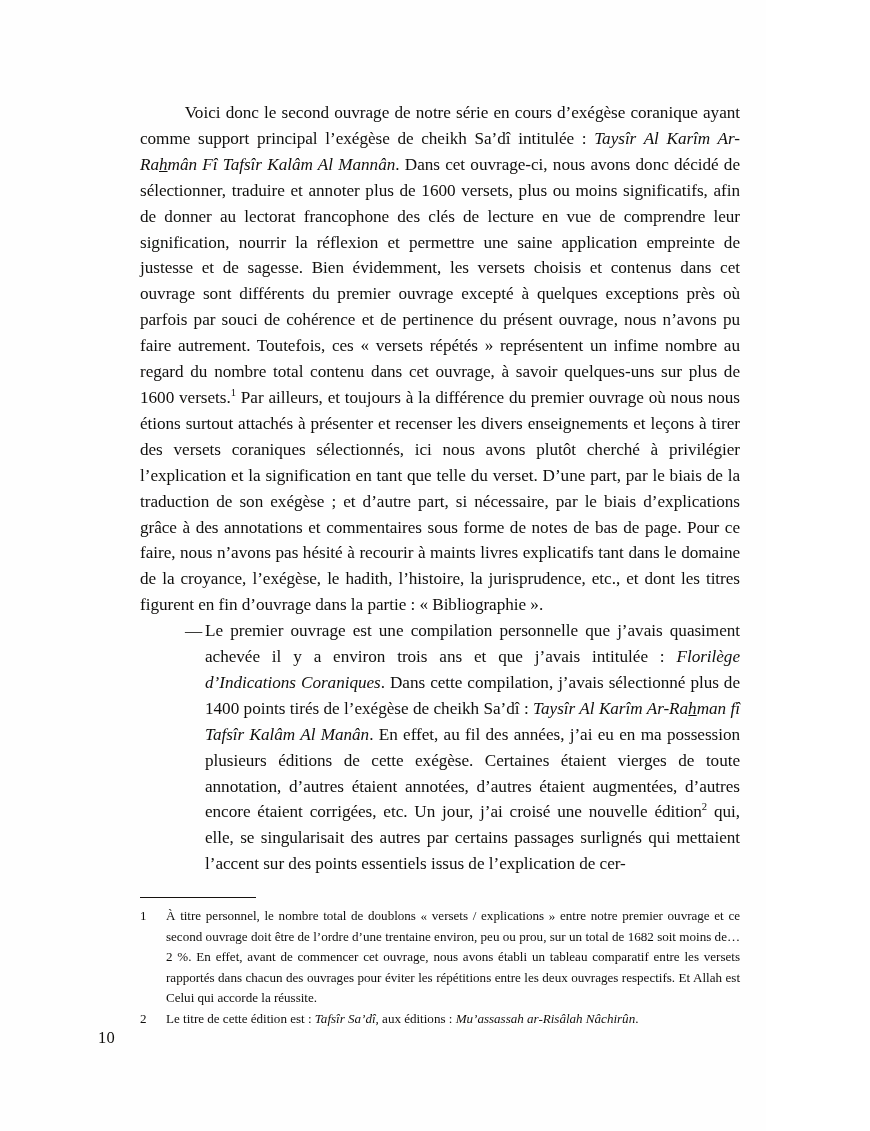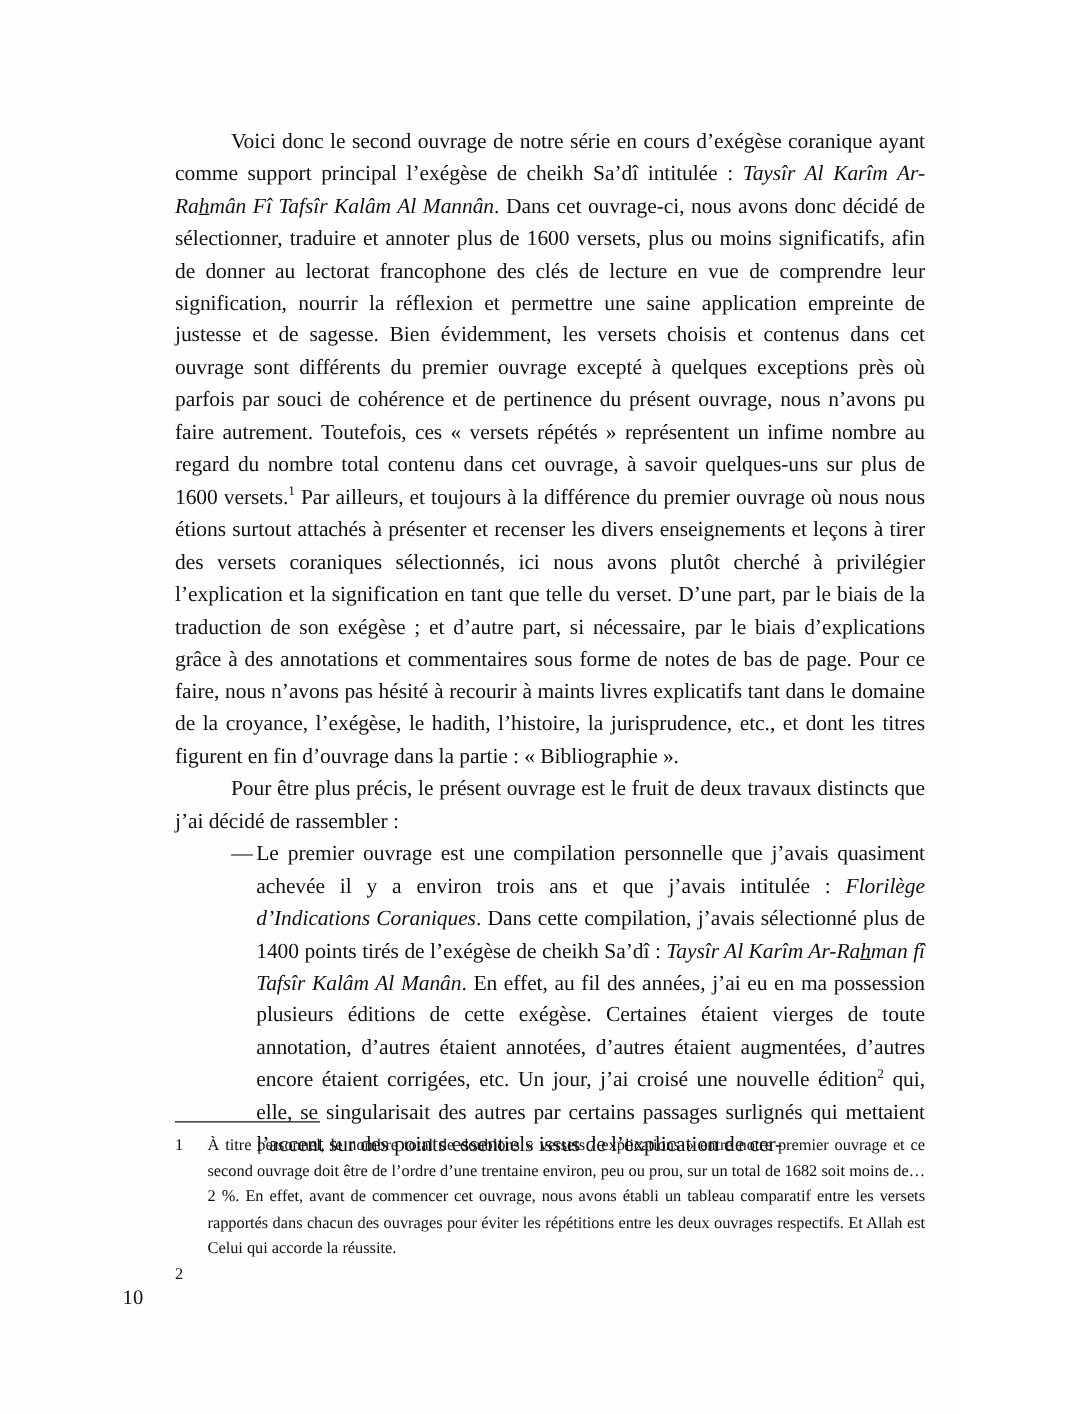--- a/index.html
+++ b/index.html
@@ -109,38 +109,37 @@
 </style>
 </head>
 <body>
 
 <div class="page">
 
   <div class="body-block">
 
     <p class="para"><span>Voici donc le second ouvrage de notre série en cours d’exégèse coranique ayant comme support principal l’exégèse de cheikh Sa’dî intitulée : </span><i>Taysîr Al Karîm Ar-Ra</i><i class="uline">h</i><i>mân Fî Tafsîr Kalâm Al Mannân</i><span>. Dans cet ouvrage-ci, nous avons donc décidé de sélectionner, traduire et annoter plus de 1600 versets, plus ou moins significatifs, afin de donner au lectorat francophone des clés de lecture en vue de comprendre leur signification, nourrir la réflexion et permettre une saine application empreinte de justesse et de sagesse. Bien évidemment, les versets choisis et contenus dans cet ouvrage sont différents du premier ouvrage excepté à quelques exceptions près où parfois par souci de cohérence et de pertinence du présent ouvrage, nous n’avons pu faire autrement. Toutefois, ces « versets répétés » représentent un infime nombre au regard du nombre total contenu dans cet ouvrage, à savoir quelques-uns sur plus de 1600 versets.</span><sup>1</sup><span> Par ailleurs, et toujours à la différence du premier ouvrage où nous nous étions surtout attachés à présenter et recenser les divers enseignements et leçons à tirer des versets coraniques sélectionnés, ici nous avons plutôt cherché à privilégier l’explication et la signification en tant que telle du verset. D’une part, par le biais de la traduction de son exégèse ; et d’autre part, si nécessaire, par le biais d’explications grâce à des annotations et commentaires sous forme de notes de bas de page. Pour ce faire, nous n’avons pas hésité à recourir à maints livres explicatifs tant dans le domaine de la croyance, l’exégèse, le hadith, l’histoire, la jurisprudence, etc., et dont les titres figurent en fin d’ouvrage dans la partie : « Bibliographie ».</span></p>
 
-    <p class="para"><span>Pour être plus précis, le présent ouvrage est le fruit de deux travaux distincts que j’ai décidé de rassembler :</span></p>
 
     <ul class="dash-list">
       <li class="dash-item">
         <span class="dash-mark">—</span>
         <span class="dash-text"><span>Le premier ouvrage est une compilation personnelle que j’avais quasiment achevée il y a environ trois ans et que j’avais intitulée : </span><i>Florilège d’Indications Coraniques</i><span>. Dans cette compilation, j’avais sélectionné plus de 1400 points tirés de l’exégèse de cheikh Sa’dî : </span><i>Taysîr Al Karîm Ar-Ra</i><i class="uline">h</i><i>man fî Tafsîr Kalâm Al Manân</i><span>. En effet, au fil des années, j’ai eu en ma possession plusieurs éditions de cette exégèse. Certaines étaient vierges de toute annotation, d’autres étaient annotées, d’autres étaient augmentées, d’autres encore étaient corrigées, etc. Un jour, j’ai croisé une nouvelle édition</span><sup>2</sup><span> qui, elle, se singularisait des autres par certains passages surlignés qui mettaient l’accent sur des points essentiels issus de l’explication de cer-</span></span>
       </li>
     </ul>
 
   </div>
 
   <div class="footnotes">
     <hr class="fn-rule">
 
     <p class="fn">
       <span class="fn-num">1</span><span class="fn-body"><span>À titre personnel, le nombre total de doublons « versets / explications » entre notre premier ouvrage et ce second ouvrage doit être de l’ordre d’une trentaine environ, peu ou prou, sur un total de 1682 soit moins de… 2 %. En effet, avant de commencer cet ouvrage, nous avons établi un tableau comparatif entre les versets rapportés dans chacun des ouvrages pour éviter les répétitions entre les deux ouvrages respectifs. Et Allah est Celui qui accorde la réussite.</span></span>
     </p>
 
     <p class="fn">
-      <span class="fn-num">2</span>
+      <span class="fn-num">2</span><span class="fn-body"><span>Le titre de cette édition est : </span><i>Tafsîr Sa’dî</i><span>, aux éditions : </span><i>Mu’assassah ar-Risâlah Nâchirûn</i><span>.</span></span>
     </p>
   </div>
 
   <div class="folio">10</div>
 
 </div>
 
 </body></html>

